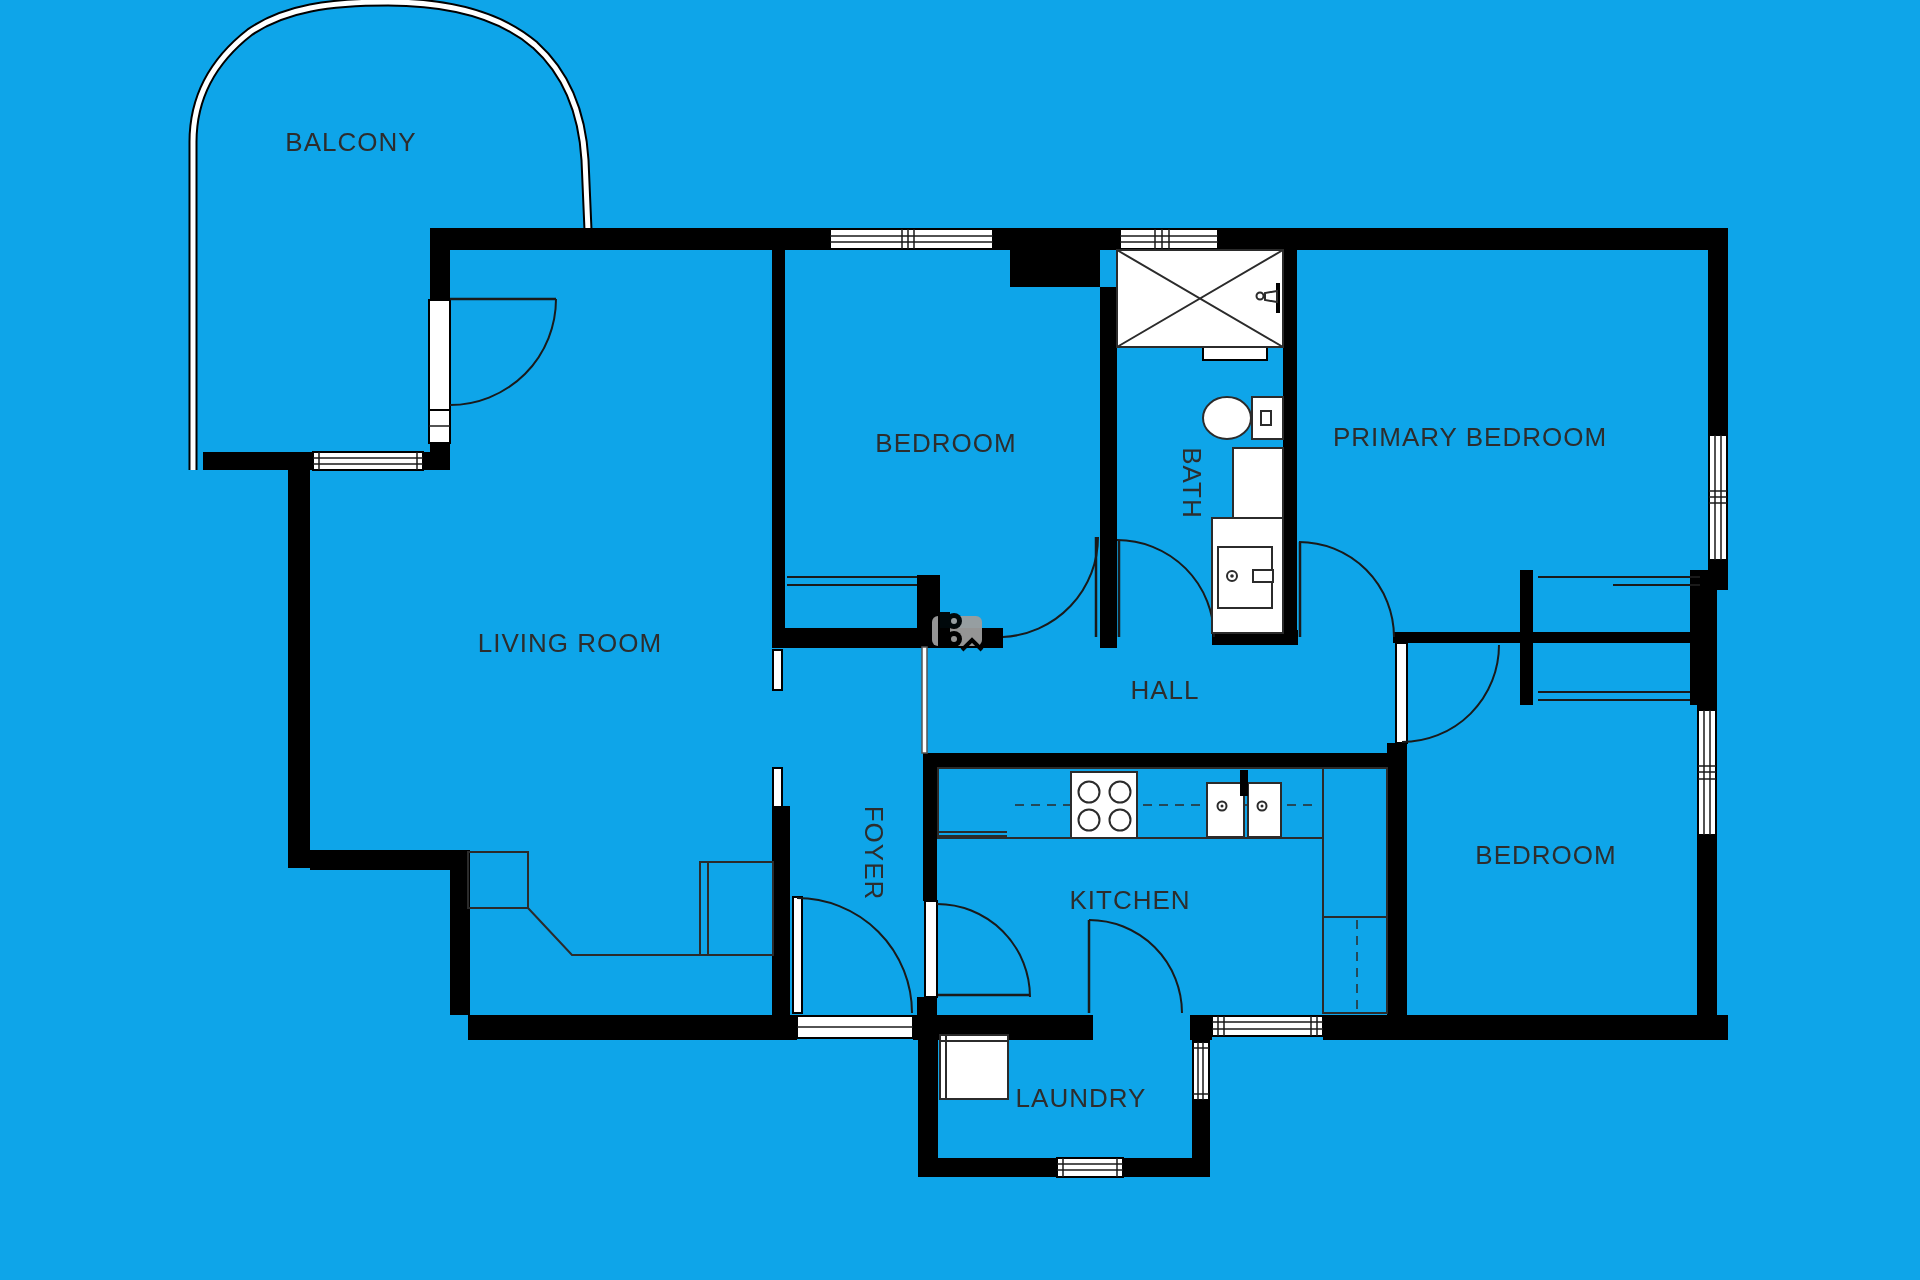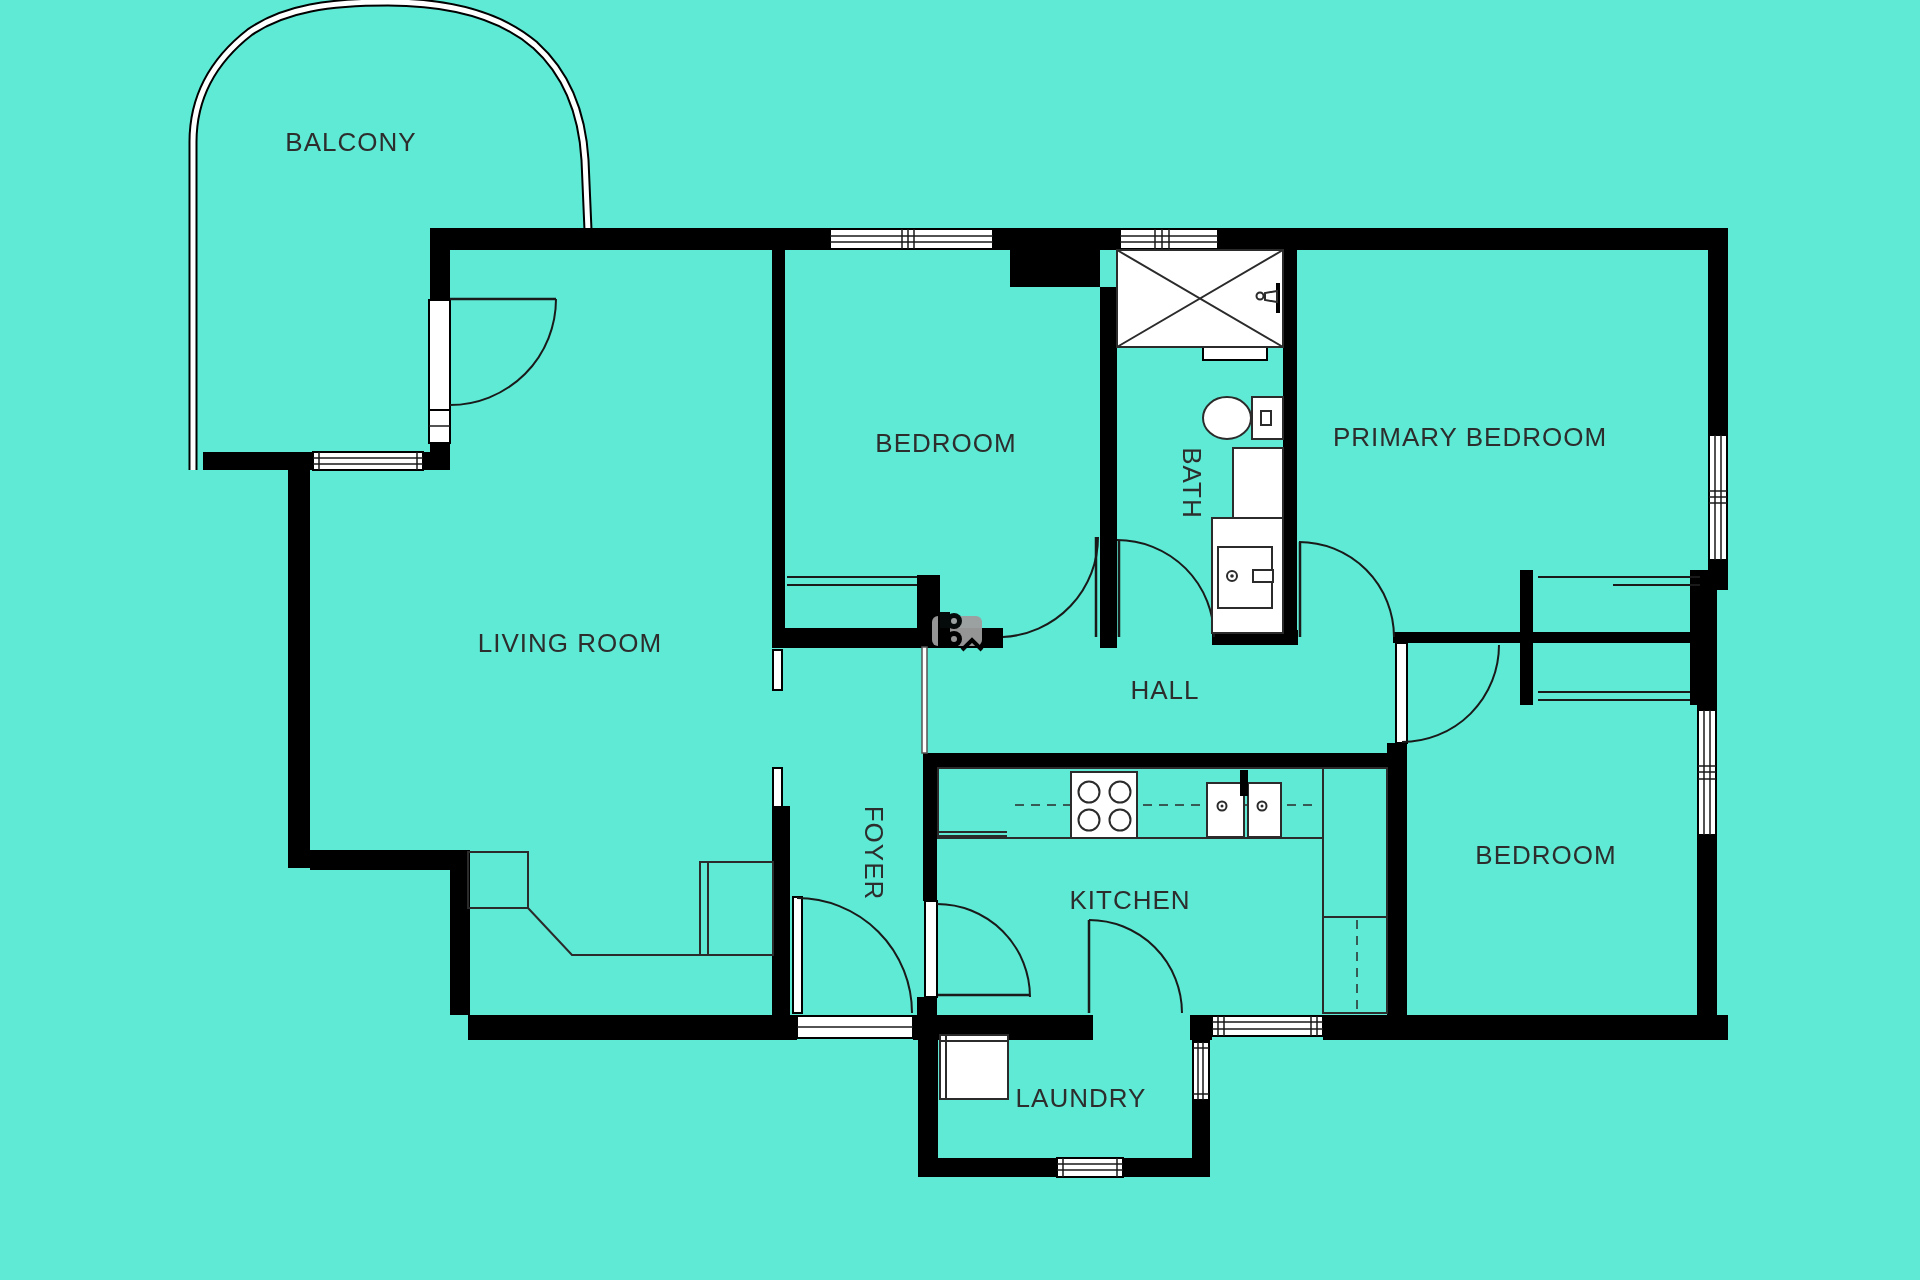--- a/index.html
+++ b/index.html
@@ -1,17 +1,17 @@
 <!DOCTYPE html>
 <html><head>
 <meta charset="utf-8">
 <title>Floor Plan</title>
 <style>
   html,body{margin:0;padding:0;background:#ffffff;}
-  .stage{position:relative;width:1920px;height:1280px;background:#5eead4;overflow:hidden;
+  .stage{position:relative;width:1920px;height:1280px;background:#0ea5e9;overflow:hidden;
          font-family:"Liberation Sans", sans-serif;}
   svg{display:block;}
   .room-label{font-family:"Liberation Sans", sans-serif;font-size:26px;letter-spacing:1px;
               fill:#2d2d2d;text-anchor:middle;}
   .wall{fill:#000000;stroke:none;}
   .thin{fill:#ffffff;stroke:#000000;stroke-width:2;}
   .fix{fill:#ffffff;stroke:#2b2b2b;stroke-width:2;}
   .fixline{fill:none;stroke:#2b2b2b;stroke-width:2;}
   .arc{fill:none;stroke:#1a1a1a;stroke-width:2;}
   .leaf{fill:none;stroke:#1a1a1a;stroke-width:2.5;}

